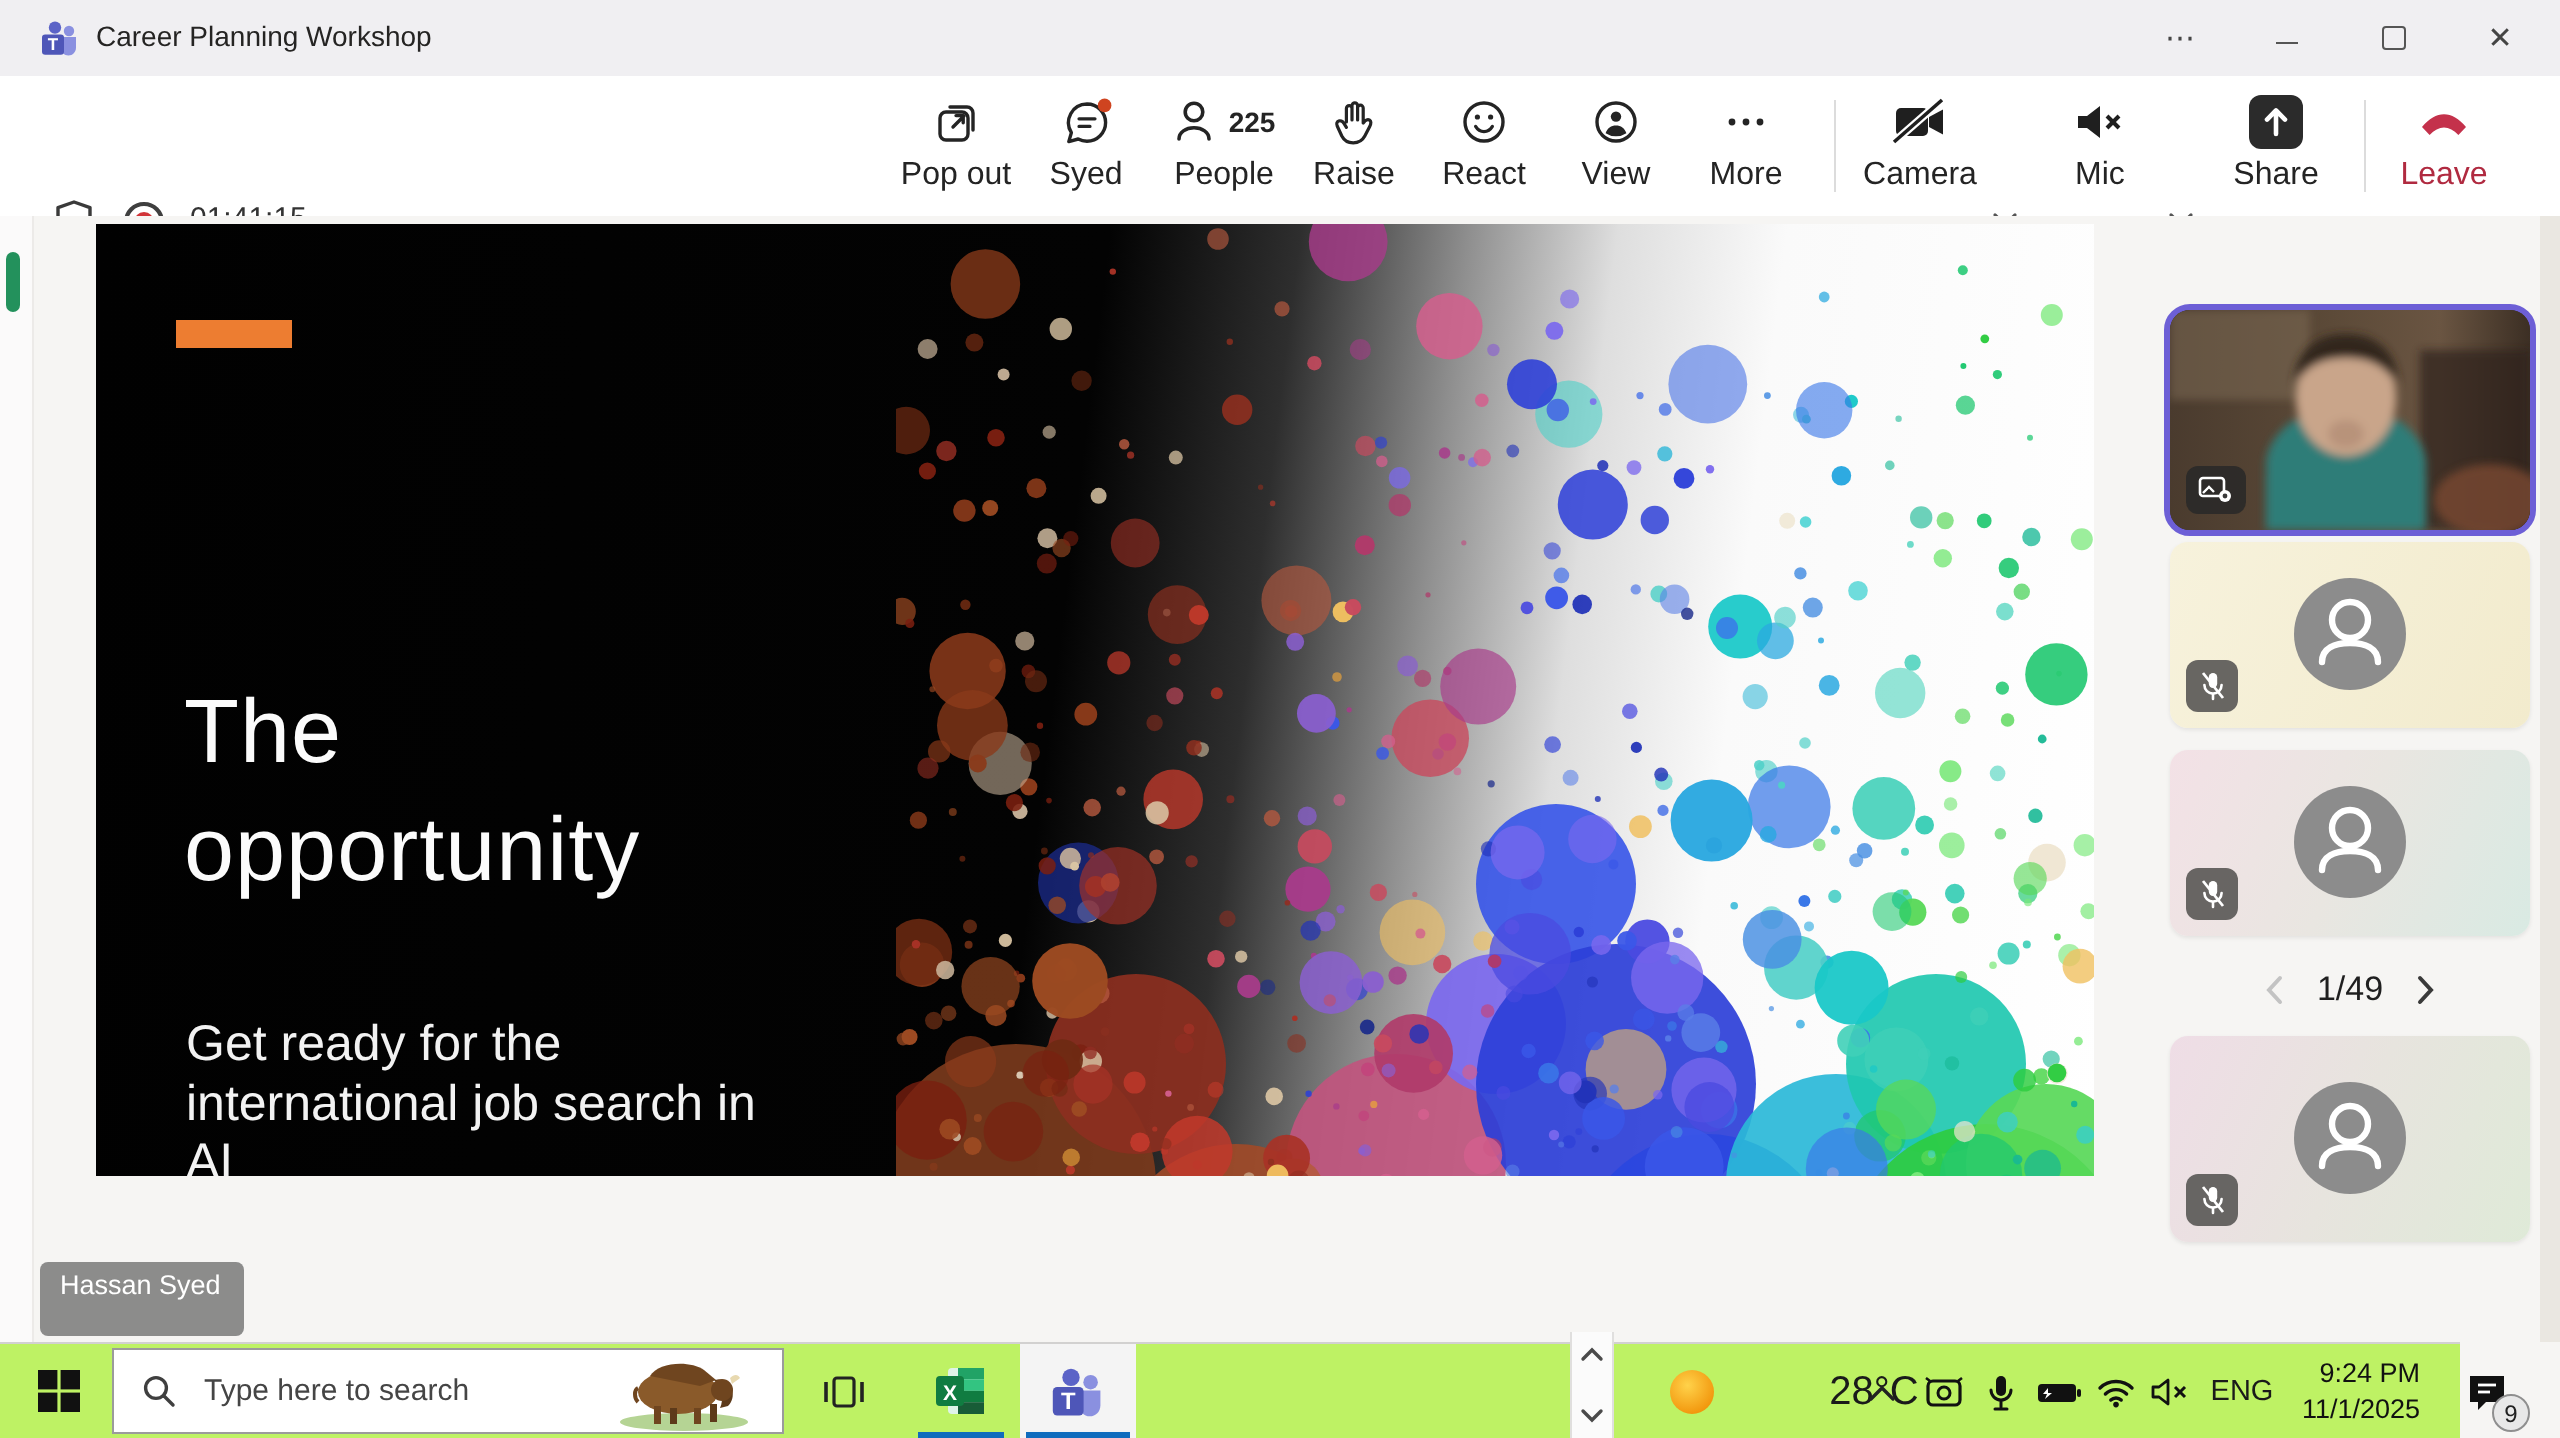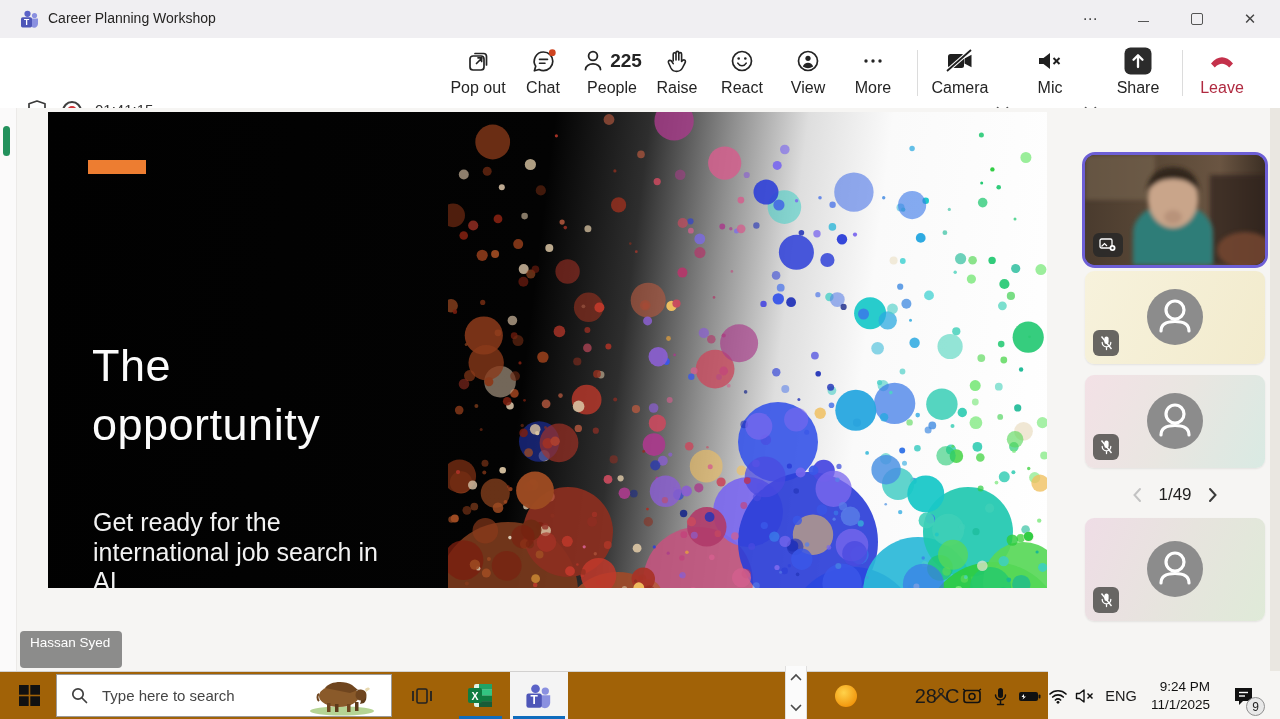--- a/index.html
+++ b/index.html
@@ -12,21 +12,21 @@
   .titlebar .title{position:absolute;left:48px;top:10px;font-size:14px;color:#252423;}
   .win-ctl{position:absolute;top:0;width:46px;height:38px;display:flex;align-items:center;justify-content:center;color:#444;font-size:15px;}
   .min-glyph{width:11px;border-bottom:1.6px solid #555;height:1px;margin-top:4px;}
   .max-glyph{width:10px;height:10px;border:1.6px solid #555;border-radius:2px;}
 
   
   .toolbar{position:absolute;left:0;top:38px;width:1280px;height:70px;background:#ffffff;border-bottom:1px solid #e4e3e2;}
   .tb-btn{position:absolute;top:8px;width:64px;height:56px;display:flex;flex-direction:column;align-items:center;justify-content:flex-start;cursor:pointer;}
   .tb-icon{height:30px;display:flex;align-items:center;justify-content:center;position:relative;}
   .tb-label{font-size:16px;color:#242424;margin-top:3px;}
-  .tb-count{font-weight:bold;font-size:19px;margin-left:4px;}
+  .tb-count{font-weight:bold;font-size:14px;margin-left:4px;}
   .tb-divider{position:absolute;top:50px;width:1px;height:46px;background:#dcdcdc;top:12px;}
   .chev{position:absolute;top:28px;}
   .timer{position:absolute;left:95px;top:63px;font-size:15px;color:#333;}
 
   
   .stage{position:absolute;left:0;top:108px;width:1280px;height:563px;background:#f6f5f3;}
   .left-strip{position:absolute;left:0;top:108px;width:16px;height:563px;background:#fbfafa;border-right:1px solid #eceae8;}
   .activity-pill{position:absolute;left:3px;top:126px;width:7px;height:30px;border-radius:4px;background:#23915c;}
   .slide{position:absolute;left:48px;top:112px;width:999px;height:476px;overflow:hidden;
     background:linear-gradient(97deg,#010101 0%,#030303 48%,#2e2e2e 57%,#8f8f8f 65%,#dedede 72%,#fafafa 80%,#ffffff 100%);}
@@ -39,21 +39,21 @@
   .tile{position:absolute;left:1085px;width:180px;border-radius:9px;overflow:hidden;box-shadow:0 1px 2px rgba(0,0,0,.08);}
   .tile .avatar{position:absolute;left:62px;}
   .mic-badge{position:absolute;left:8px;bottom:8px;width:26px;height:26px;border-radius:6px;background:rgba(96,94,92,.95);display:flex;align-items:center;justify-content:center;}
   .fx-badge{position:absolute;left:8px;bottom:8px;width:30px;height:24px;border-radius:6px;background:rgba(40,40,40,.85);display:flex;align-items:center;justify-content:center;}
   .presenter-tile{position:absolute;left:1082px;top:152px;width:186px;height:116px;border:3px solid #6d5fd6;border-radius:13px;overflow:hidden;background:#3a3028;box-sizing:border-box;}
   .pager{position:absolute;left:1085px;top:480px;width:180px;height:30px;display:flex;align-items:center;justify-content:center;gap:16px;}
   .pager .count{font-size:17px;color:#1f1f1f;}
   .right-strip{position:absolute;left:1270px;top:108px;width:10px;height:563px;background:#eae7e1;}
 
   
-  .taskbar{position:absolute;left:0;top:671px;width:1048px;height:48px;background:#a16207;border-top:1px solid #d2d1d0;}
+  .taskbar{position:absolute;left:0;top:671px;width:1230px;height:48px;background:#bef264;border-top:1px solid #d2d1d0;}
   .search-box{position:absolute;left:56px;top:2px;width:336px;height:43px;background:#fff;border:1px solid #9b9b9b;box-sizing:border-box;display:flex;align-items:center;}
   .search-box input{border:0;outline:none;font-size:15px;width:190px;background:transparent;color:#333;font-family:"Liberation Sans","DejaVu Sans",sans-serif;}
   .search-box input::placeholder{color:#454545;}
   .task-btn{position:absolute;top:0;height:47px;display:flex;align-items:center;justify-content:center;}
   .active-underline{position:absolute;top:44px;height:3px;background:#0f6cbd;}
   .scroll-strip{position:absolute;left:785px;top:666px;width:22px;height:53px;background:#fbfbfb;border-left:1px solid #e0dfde;border-right:1px solid #e0dfde;display:flex;flex-direction:column;align-items:center;justify-content:space-between;padding:7px 0;box-sizing:border-box;}
   .tray-item{position:absolute;top:0;height:48px;display:flex;align-items:center;justify-content:center;}
   .tray-text{font-size:15px;color:#1a1a1a;}
   .clock{position:absolute;left:1140px;top:0;width:70px;height:48px;display:flex;flex-direction:column;align-items:flex-end;justify-content:center;font-size:13.5px;color:#111;line-height:1.35;}
   .notif-badge{position:absolute;left:1246px;top:697px;width:19px;height:19px;border-radius:50%;background:#e8e8e8;border:1px solid #8f8f8f;display:flex;align-items:center;justify-content:center;font-size:12px;color:#222;box-sizing:border-box;}
@@ -108,21 +108,21 @@
     </div>
 
     <div class="tb-btn" style="left:511px">
       <span class="tb-icon">
         <svg width="27" height="27" viewBox="0 0 27 27">
             <path d="M13.5 4a9.3 9.3 0 0 1 9.3 9.3A9.3 9.3 0 0 1 13.5 22.6c-1.6 0-3.1-.4-4.4-1.1L4.4 22.8l1.3-4.5a9.3 9.3 0 0 1 7.8-14.3z" fill="none" stroke="#242424" stroke-width="1.7" stroke-linejoin="round"></path>
             <path d="M9.5 11.4h8M9.5 15.2h5.5" stroke="#242424" stroke-width="1.6" stroke-linecap="round"></path>
             <circle cx="22.3" cy="4.7" r="3.4" fill="#cf4420"></circle>
           </svg>
       </span>
-      <span class="tb-label">Chat</span>
+      <span class="tb-label">Syed</span>
     </div>
 
     <div class="tb-btn" style="left:572px;width:80px">
       <span class="tb-icon">
         <svg width="24" height="26" viewBox="0 0 24 26">
             <circle cx="11" cy="8" r="4.4" fill="none" stroke="#242424" stroke-width="1.8"></circle>
             <path d="M3.5 21.5c0-3.4 3.4-5.6 7.5-5.6s7.5 2.2 7.5 5.6" fill="none" stroke="#242424" stroke-width="1.8" stroke-linecap="round"></path>
           </svg>
         <span class="tb-count">225</span>
       </span>

